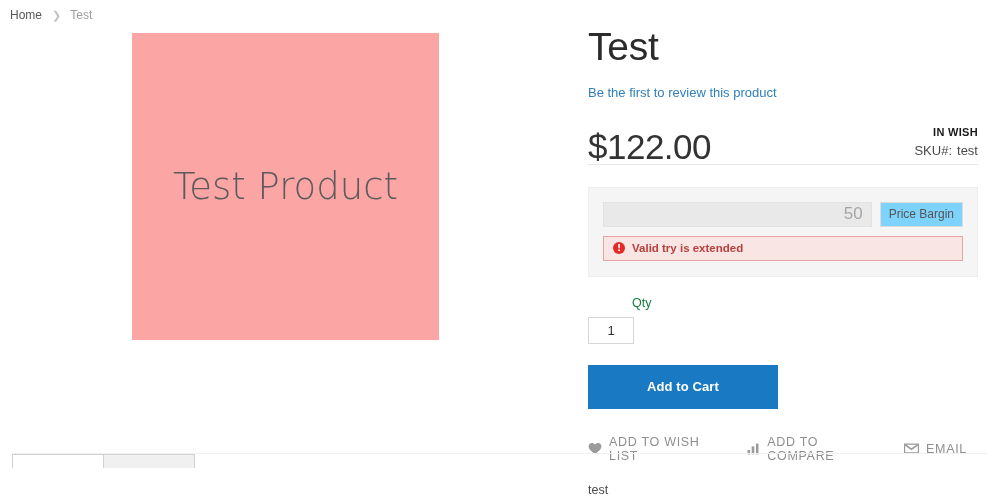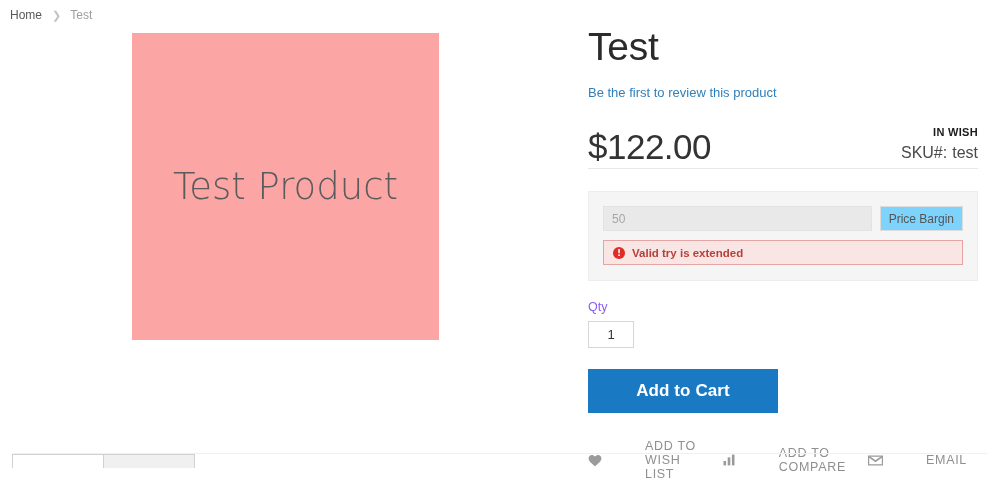--- a/index.html
+++ b/index.html
@@ -61,57 +61,58 @@
   .reviews-link {
     display: inline-block;
     font-size: 13px;
     color: #2f7fbb;
     text-decoration: none;
     margin-bottom: 24px;
   }
 
   .price-row {
     position: relative;
-    display: flex; align-items: center; justify-content: space-between;
+    display: flex; align-items: flex-end; justify-content: space-between;
     border-bottom: 1px solid #e8e8e8;
   }
   .price {
     font-size: 35px;
     font-weight: 400;
     color: #333333;
     line-height: 1;
     letter-spacing: -0.5px;
   }
   .stock-block { text-align: right; padding-bottom: 3px; }
   .stock-status {
     font-size: 11px; font-weight: bold; color: #1a1a1a;
     letter-spacing: 0.3px; line-height: 1.6;
   }
-  .sku-line { font-size: 16px; color: #4a4a4a; line-height: 1.5; }
+  .sku-line { font-size: 13px; color: #4a4a4a; line-height: 1.5; }
   .sku-label { font-weight: normal; }
   .sku-value { margin-left: 5px; }
 
   
   .bargain-panel {
     margin-top: 22px;
     background: #f5f5f5;
     border: 1px solid #ededed;
     padding: 14px 14px 15px 14px;
   }
   .bargain-row { display: flex; gap: 8px; align-items: stretch; }
   .bargain-input {
     flex: 1;
     height: 25px;
     background: #e9e9e9;
     border: 1px solid #e2e2e2;
     font-family: "Liberation Sans", sans-serif;
-    font-size: 12px;
+    font-size: 17px;
     color: #a6a6a6;
     padding: 0 8px;
     outline: none;
+    text-align: right;
   }
   .bargain-input::placeholder { color: #a6a6a6; }
   .bargain-btn {
     height: 25px;
     min-width: 80px;
     background: #7dd3fc;
     border: 1px solid #dcdcdc;
     font-family: "Liberation Sans", sans-serif;
     font-size: 12px;
     color: #555555;
@@ -141,59 +142,59 @@
     font-family: "DejaVu Sans", sans-serif;
   }
   .msg-text {
     font-size: 11.5px; font-weight: bold; color: #b6413a;
   }
 
   
   .qty-block { margin-top: 19px; }
   .qty-label {
     display: block;
-    font-size: 12.5px; color: #8b5cf6;
+    font-size: 12.5px; color: #15803d;
     margin-bottom: 7px;
+    margin-left: 44px;
   }
   .qty-input {
     width: 46px; height: 27px;
     border: 1px solid #d6d6d6;
     background: #fff;
     text-align: center;
     font-family: "Liberation Sans", sans-serif;
     font-size: 13px;
     color: #333;
     outline: none;
   }
   .add-to-cart {
     margin-top: 21px;
     width: 190px; height: 44px;
     background: #1979c3;
     border: none;
     color: #ffffff;
     font-family: "Liberation Sans", sans-serif;
-    font-size: 17px;
+    font-size: 13px;
     font-weight: bold;
     cursor: pointer;
     letter-spacing: 0.1px;
   }
 
   
   .product-social {
     margin-top: 26px;
     display: flex; align-items: center;
   }
   .social-item {
     display: flex; align-items: center;
     text-decoration: none;
     color: #8f8f8f;
     font-size: 12.5px;
     letter-spacing: 0.7px;
     margin-right: 22px;
-    gap: 36px;
   }
   .social-item:last-child { margin-right: 11px; }
   .social-icon {
     display: inline-flex; align-items: center; justify-content: center;
     margin-right: 7px;
     color: #9b9b9b;
   }
   .social-icon svg { display: block; fill: #9b9b9b; }
 
   .short-desc {

